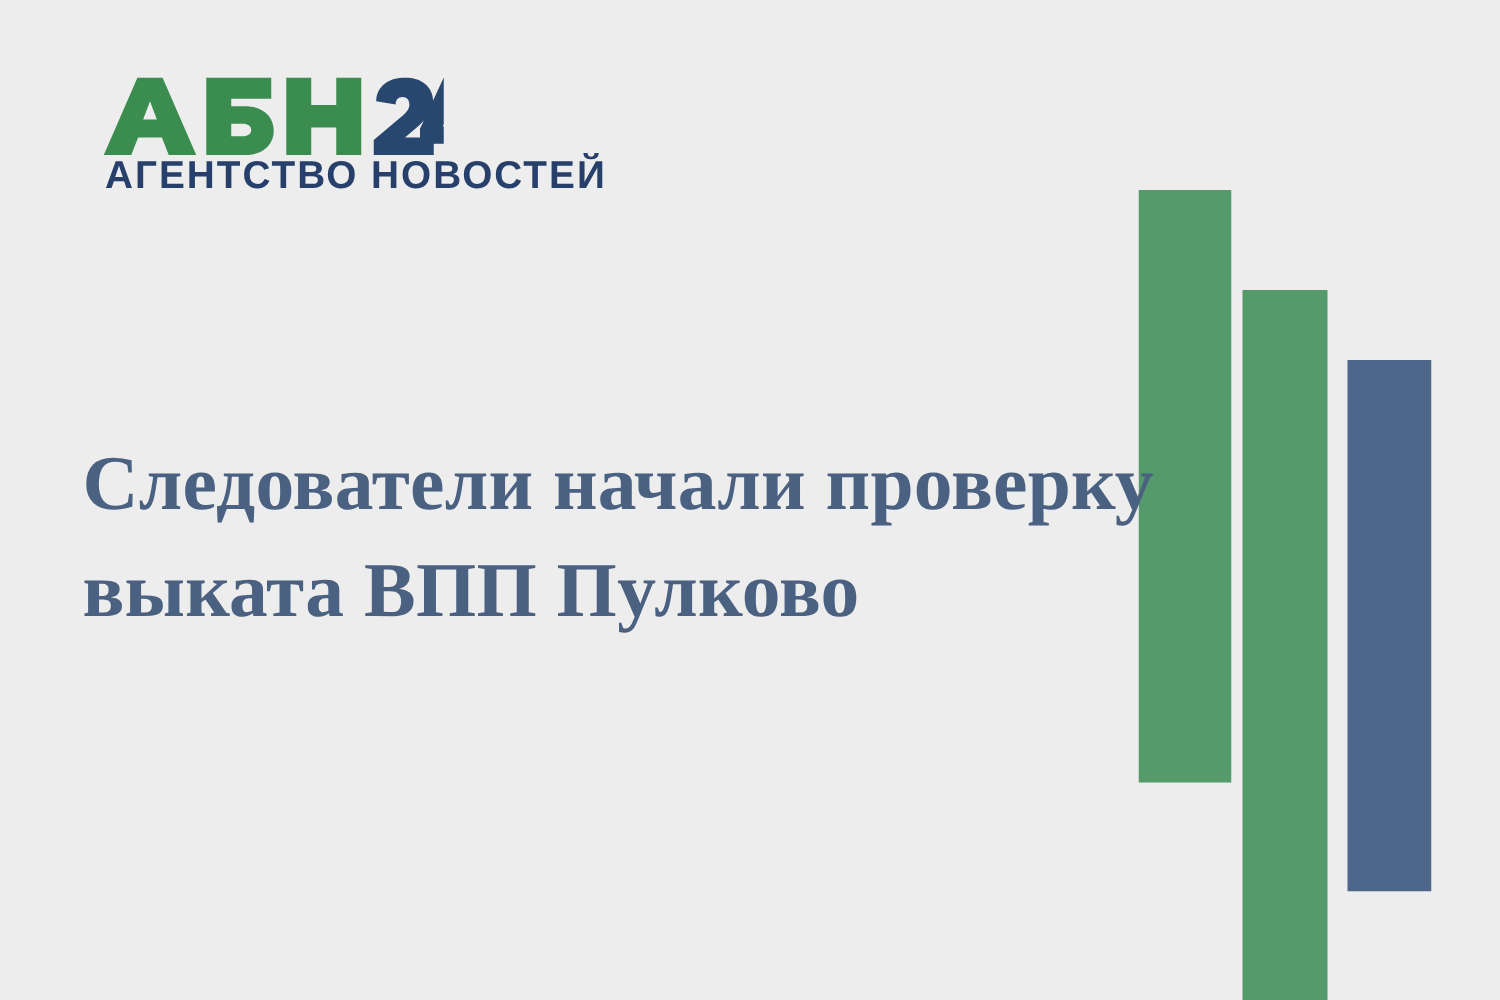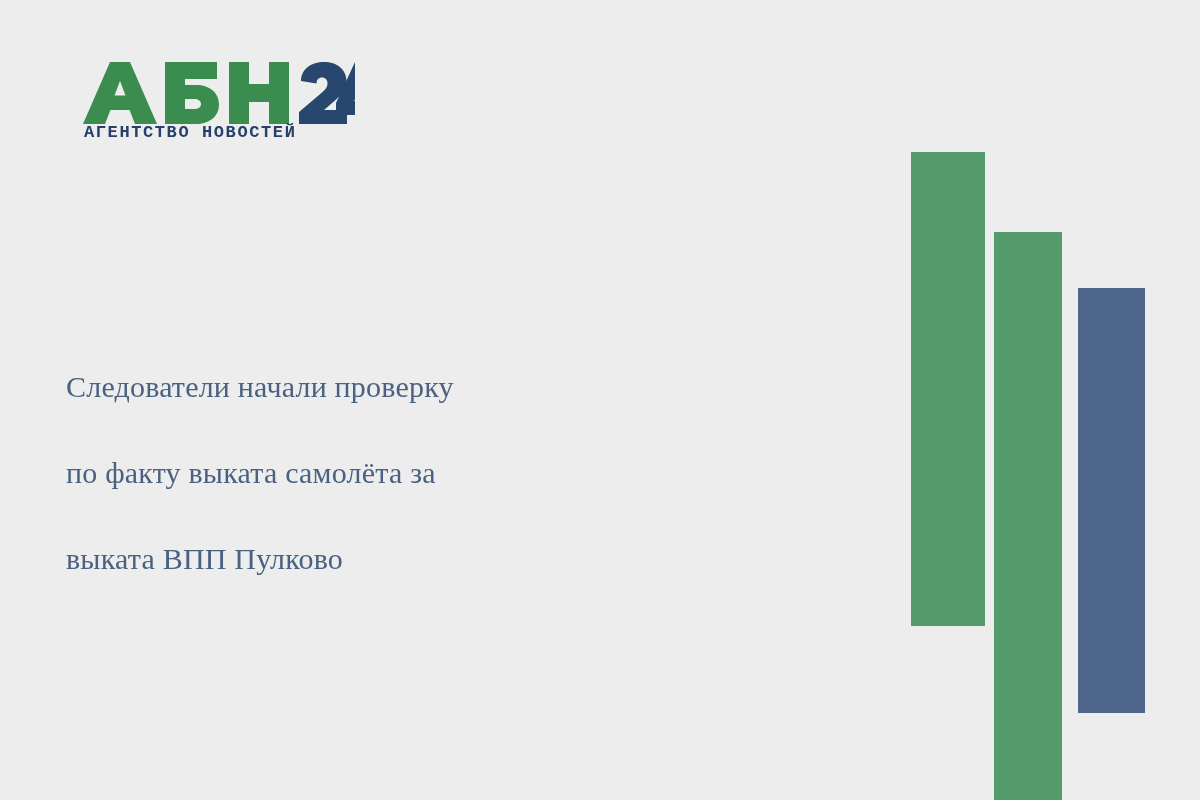--- a/index.html
+++ b/index.html
@@ -66,39 +66,39 @@
     height: 96px;
   }
   .logo-mark {
     display: block;
   }
   .logo-tagline {
     position: absolute;
     left: 1px;
     top: 62px;
     margin: 0;
-    font-family: Liberation Mono, monospace;
-    font-size: 17px;
+    font-family: Liberation Sans, sans-serif;
+    font-size: 31px;
     font-weight: 700;
     letter-spacing: 1.6px;
     color: #26406b;
     white-space: nowrap;
     line-height: 1;
   }
 
   
   .headline {
     position: absolute;
     left: 66px;
     top: 344px;
     width: 800px;
     margin: 0;
     font-family: "Liberation Serif", "DejaVu Serif", serif;
-    font-weight: 400;
-    font-size: 30px;
+    font-weight: 700;
+    font-size: 62px;
     line-height: 86px;
     color: #4a6182;
     letter-spacing: 0.2px;
   }
   .headline-line {
     display: block;
     white-space: nowrap;
   }
 </style>
 </head>
@@ -124,17 +124,16 @@
 
       <path fill="#27476f" d="M218 19 C218 7 228.5 0 241 0 C254 0 263.5 7.5 263.5 19 C263.5 26 259.5 32 252 38.5 L241 48 H264 V62 H216 V50 L239 30.5 C243 27 244.5 24.5 244.5 21.5 C244.5 18 242.5 15.5 239 15.5 C235.5 15.5 233.5 18 233.5 21.5 Z"></path>
 
       <path fill="#27476f" d="M299 0 H272 L253 41 V53 H283 V62 H300 V53 H308 V39 H300 V22 H283 V39 H271 Z"></path>
     </svg>
     <div class="logo-tagline">АГЕНТСТВО НОВОСТЕЙ</div>
   </div>
 
   <h1 class="headline">
     <span class="headline-line">Следователи начали проверку</span>
-    <span class="headline-line">по факту выката самолёта за</span>
     <span class="headline-line">выката ВПП Пулково</span>
   </h1>
 
 </div>
 
 </body></html>

